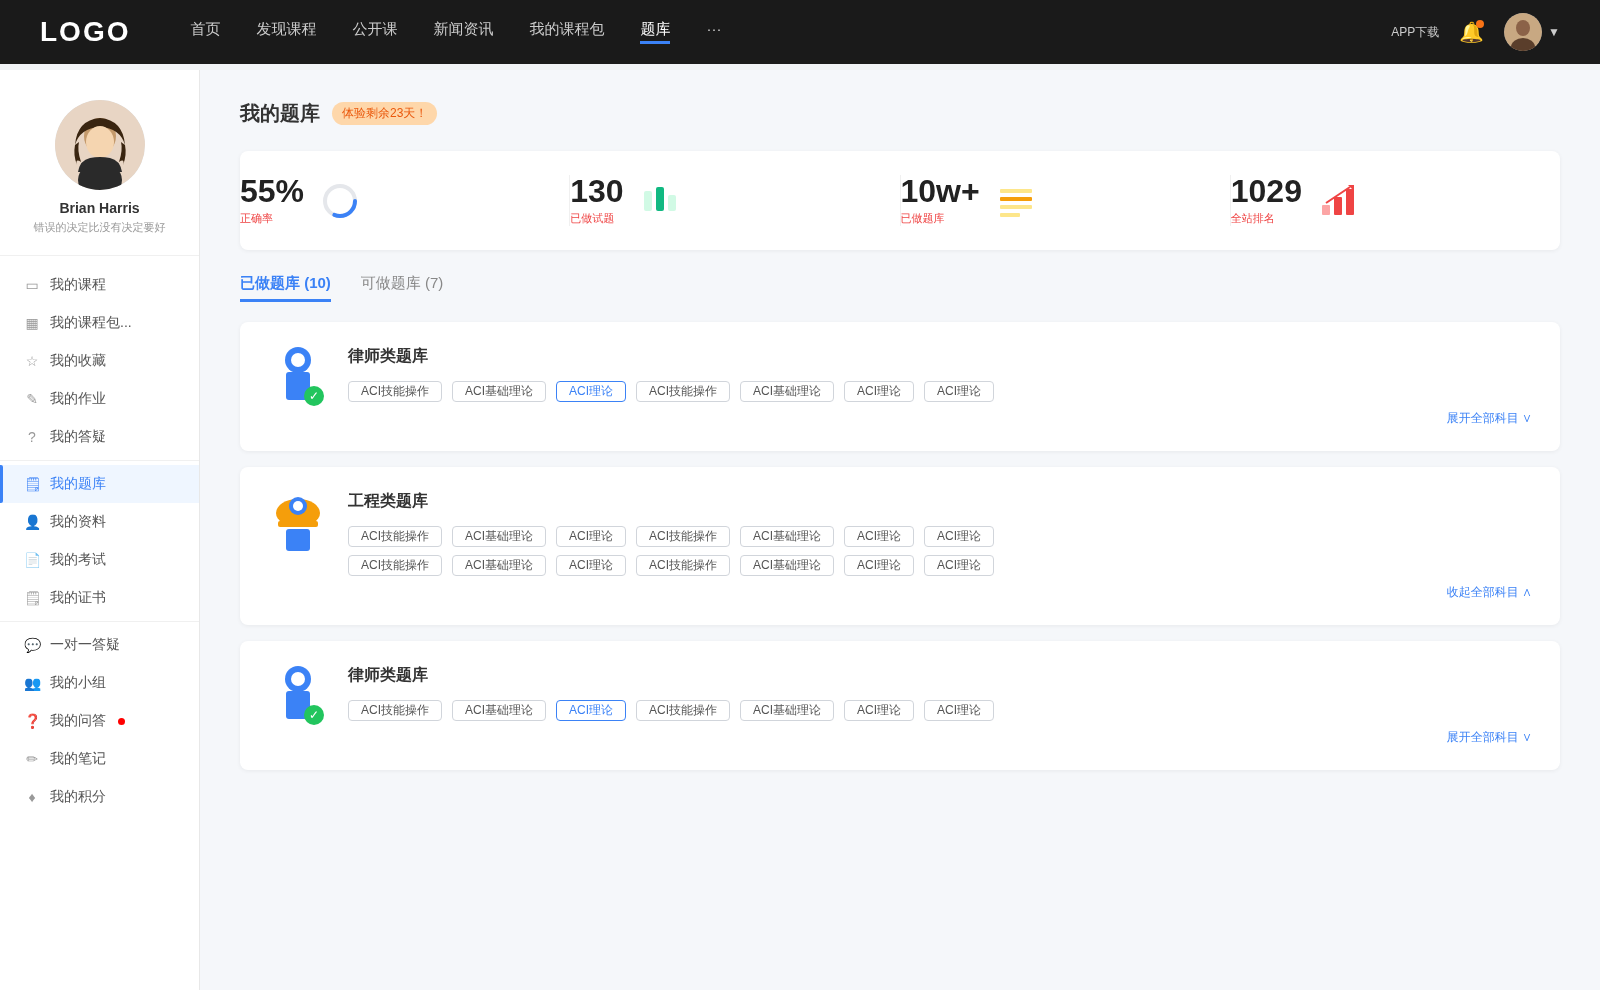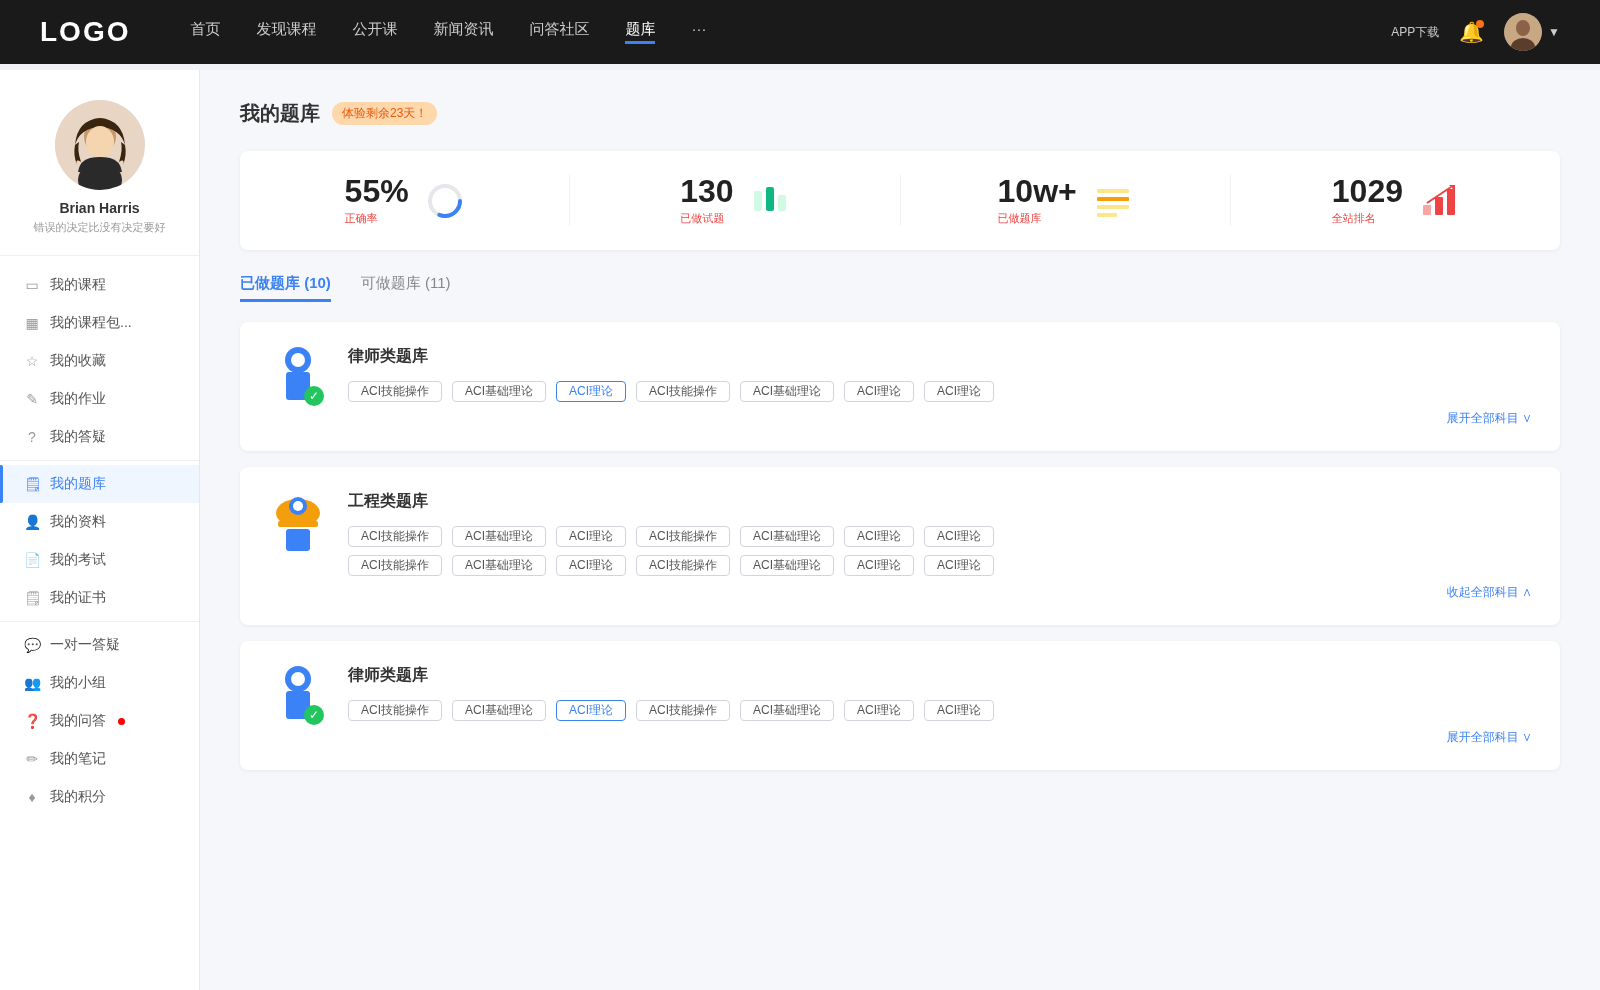--- a/index.html
+++ b/index.html
@@ -204,21 +204,21 @@
       background: white;
       border-radius: 8px;
       margin-bottom: 24px;
       padding: 24px 0;
       box-shadow: 0 1px 4px rgba(0,0,0,0.06);
     }
     .stat-item {
       flex: 1;
       display: flex;
       align-items: center;
-      justify-content: center;
+      justify-content: flex-start;
       gap: 16px;
       border-right: 1px solid #f0f0f0;
     }
     .stat-item:last-child { border-right: none; }
     .stat-text {}
     .stat-value {
       font-size: 32px;
       font-weight: 700;
       color: #222;
       line-height: 1;
@@ -341,21 +341,21 @@
 </head>
 <body>
 
 <nav class="navbar">
   <div class="nav-logo">LOGO</div>
   <div class="nav-items">
     <span class="nav-item">首页</span>
     <span class="nav-item">发现课程</span>
     <span class="nav-item">公开课</span>
     <span class="nav-item">新闻资讯</span>
-    <span class="nav-item">问答社区</span>
+    <span class="nav-item">我的课程包</span>
     <span class="nav-item active">题库</span>
     <span class="nav-item">···</span>
   </div>
   <div class="nav-right">
     <span class="nav-app-download">APP下载</span>
     <span class="nav-bell">
       🔔
       <span class="nav-bell-dot"></span>
     </span>
     <div class="nav-avatar-wrap">
@@ -521,21 +521,21 @@
             <rect x="26" y="6" width="8" height="26" rx="1" fill="#ef4444"></rect>
             <polyline points="6,20 18,12 30,4" stroke="#ef4444" stroke-width="2" fill="none"></polyline>
             <polygon points="28,2 34,2 34,8" fill="#ef4444"></polygon>
           </svg>
         </div>
       </div>
     </div>
 
     <div class="tabs-row">
       <div class="tab-item active">已做题库 (10)</div>
-      <div class="tab-item">可做题库 (11)</div>
+      <div class="tab-item">可做题库 (7)</div>
     </div>
 
     <div class="qbank-card">
       <div class="qbank-header">
         <div class="qbank-icon lawyer-icon-wrap">
           <svg width="60" height="70" viewBox="0 0 60 70">
             <circle cx="30" cy="14" r="13" fill="#3b82f6"></circle>
             <rect x="18" y="26" width="24" height="28" rx="3" fill="#3b82f6"></rect>
             <circle cx="30" cy="14" r="7" fill="white"></circle>
 

